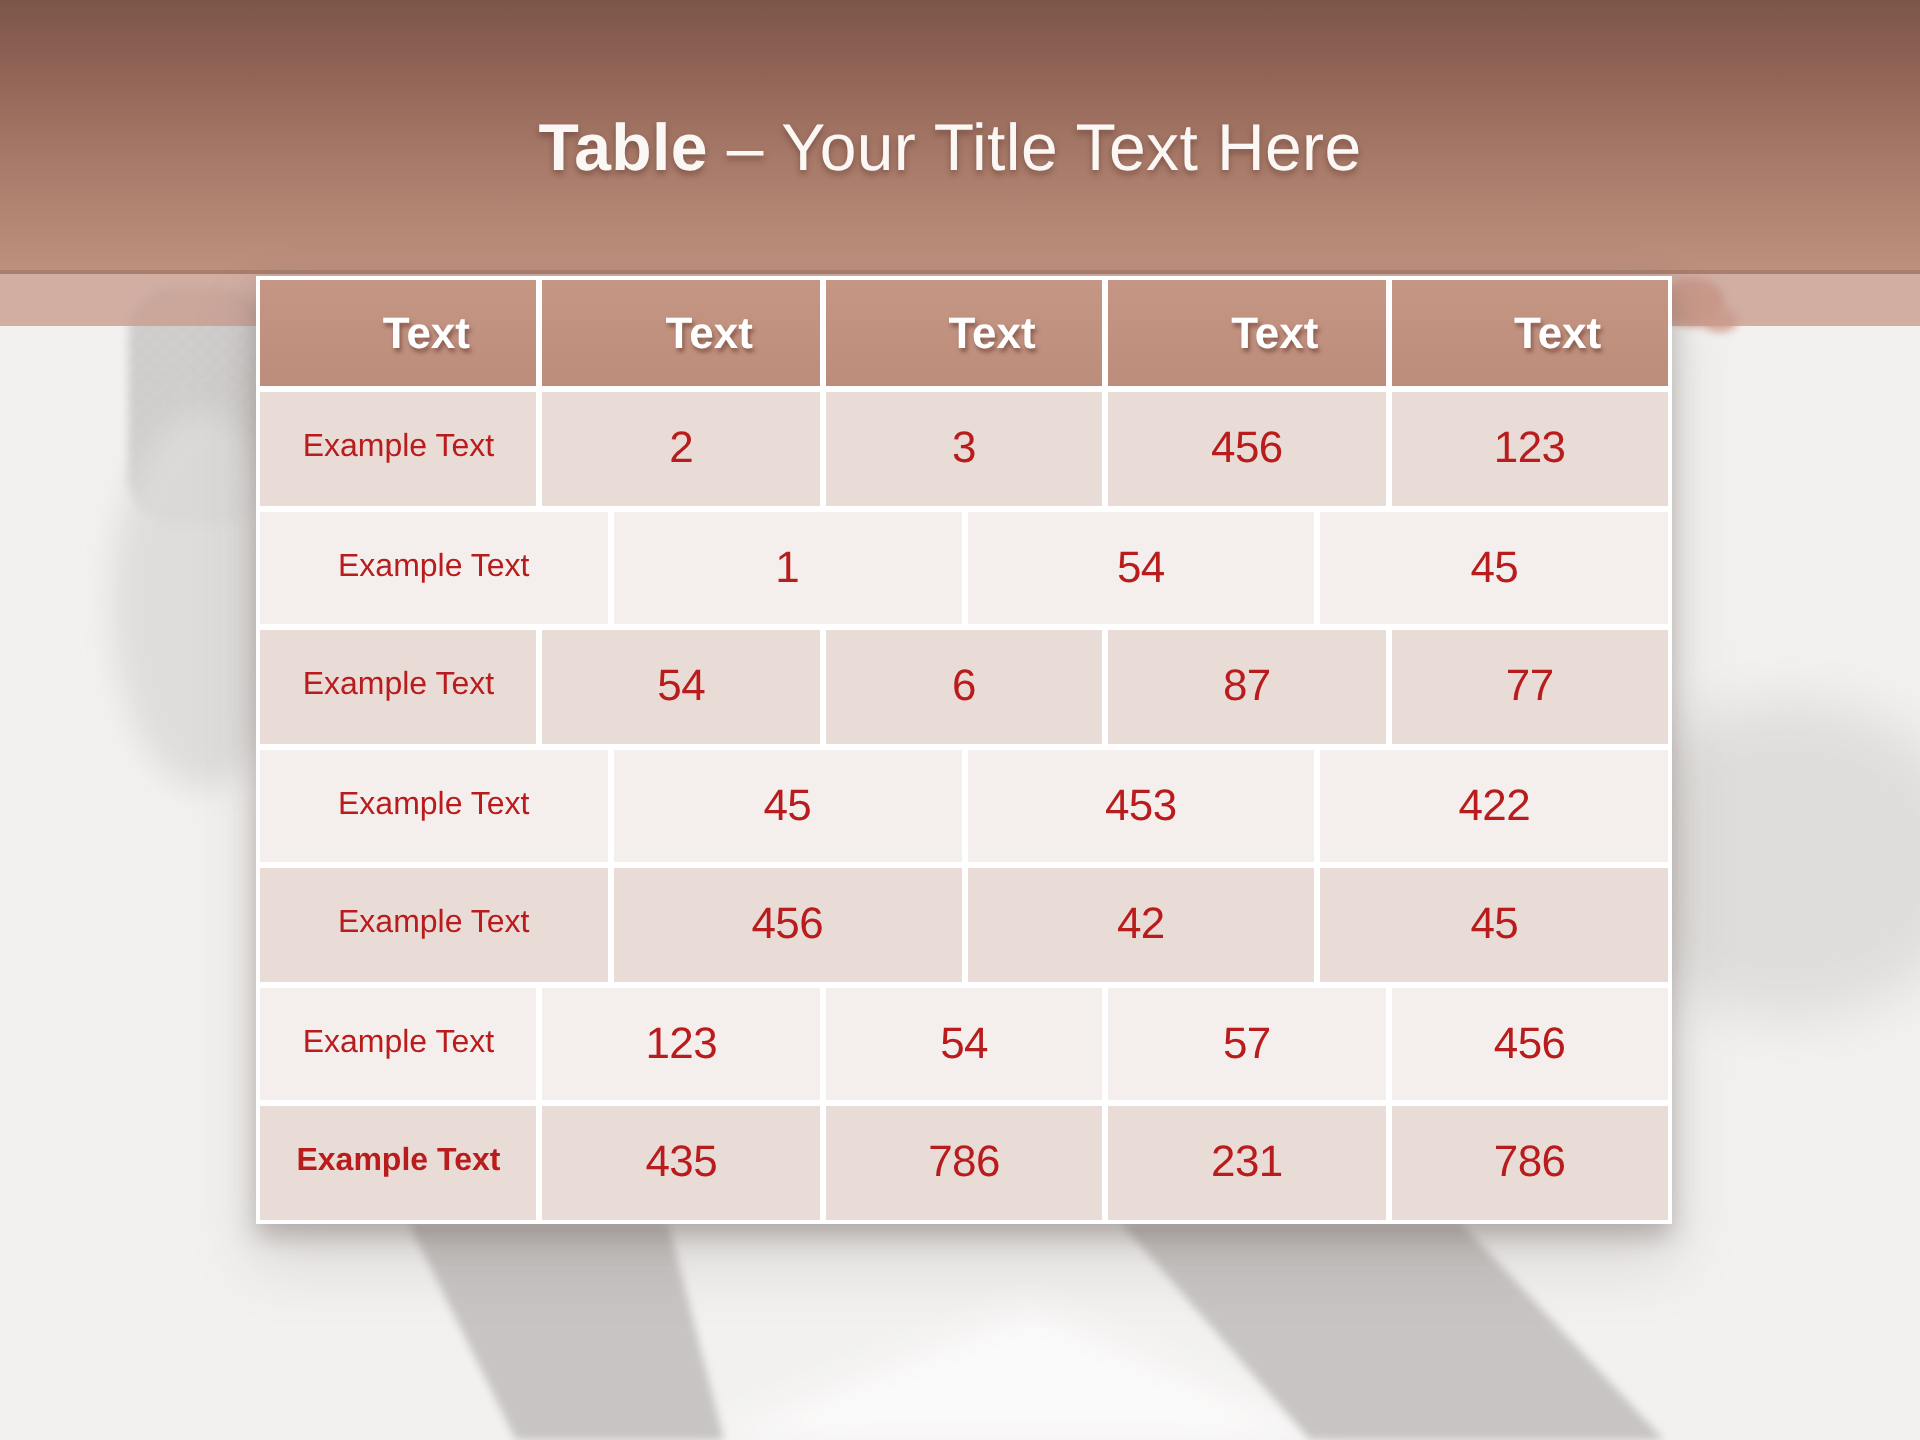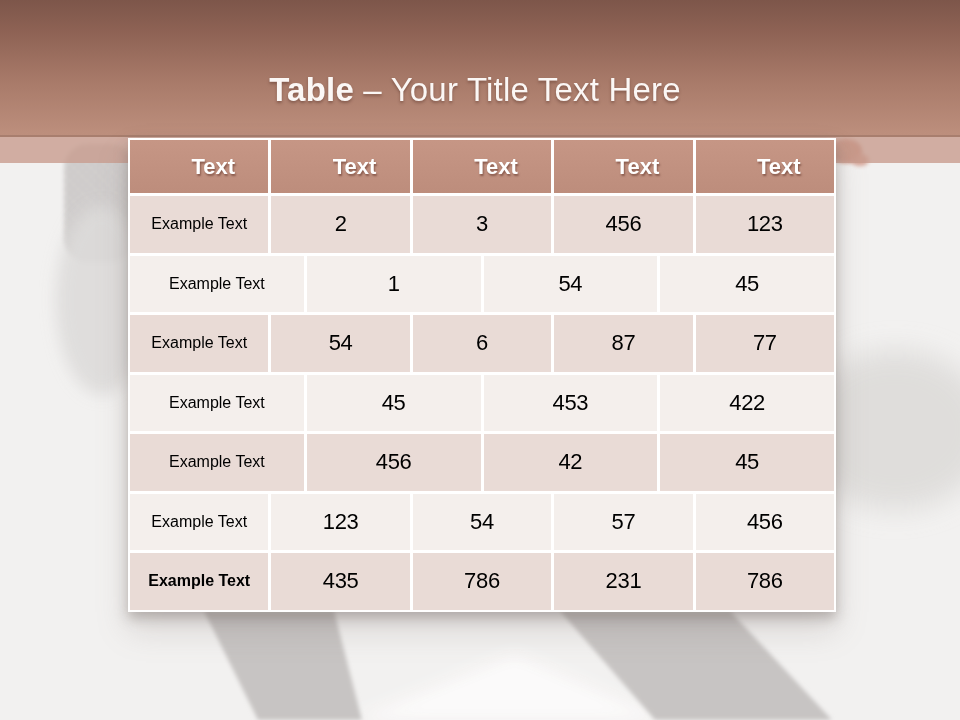--- a/index.html
+++ b/index.html
@@ -23,38 +23,37 @@
   .salmon-band{
     position:absolute;left:0;top:137px;width:960px;height:26px;z-index:1;
     background:rgba(200,156,143,0.80);
   }
 
   .slide-title{
     position:absolute;left:0;top:52px;width:950px;z-index:3;
     text-align:center;color:#fbf7f5;font-size:33px;line-height:44px;
     text-shadow:0 2px 3px rgba(80,45,35,0.45);
     letter-spacing:0.2px;
-    margin-top:16px;
   }
   .slide-title .t-bold{font-weight:bold;}
   .slide-title .t-rest{font-weight:normal;}
 
   
   .tbl{
     position:absolute;left:128px;top:138px;width:708px;z-index:4;
     background:#ffffff;padding:2px;box-sizing:border-box;
     display:flex;flex-direction:column;gap:3px;
     box-shadow:0 6px 12px rgba(110,100,95,0.40), 0 18px 30px rgba(130,120,112,0.22);
   }
   .trow{display:flex;gap:3px;}
   .trow.head{height:53px;}
   .trow.body-row{height:56.5px;}
   .cell{
     flex:1 1 0;display:flex;align-items:center;justify-content:center;
-    color:#000000;
+    color:#b91c1c;
   }
   .hcell{
     background:linear-gradient(180deg,#c69685 0%, #bd8d7c 100%);
     color:#ffffff;font-weight:bold;font-size:22px;
     text-shadow:1px 2px 2px rgba(90,45,35,0.55);
     padding-left:28px;
   }
   .trow.shade .cell{background:#e9dbd6;}
   .trow.light .cell{background:#f4efec;}
   .lcell{font-size:16px;}

